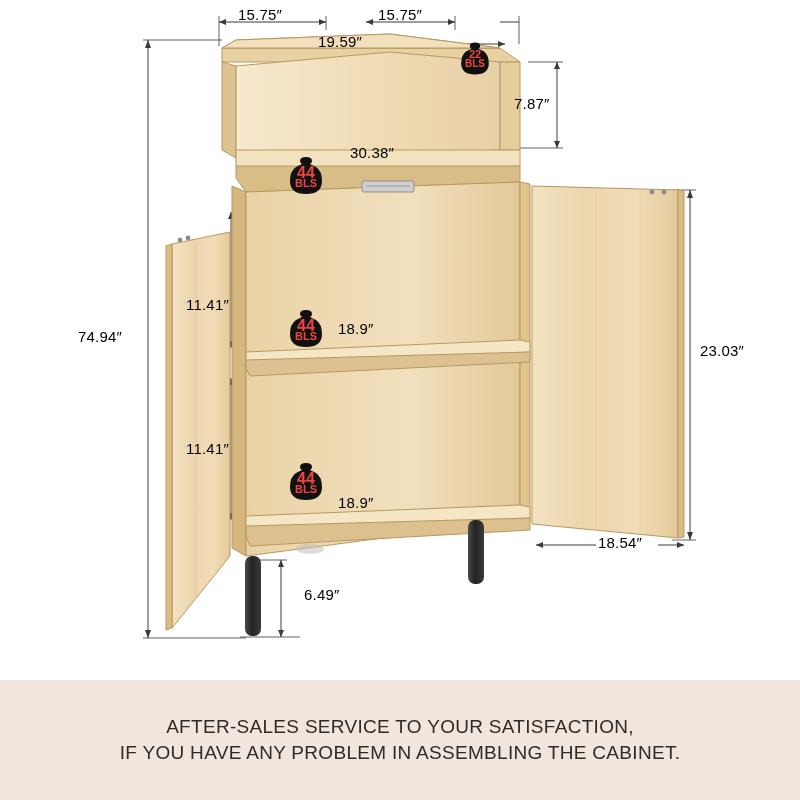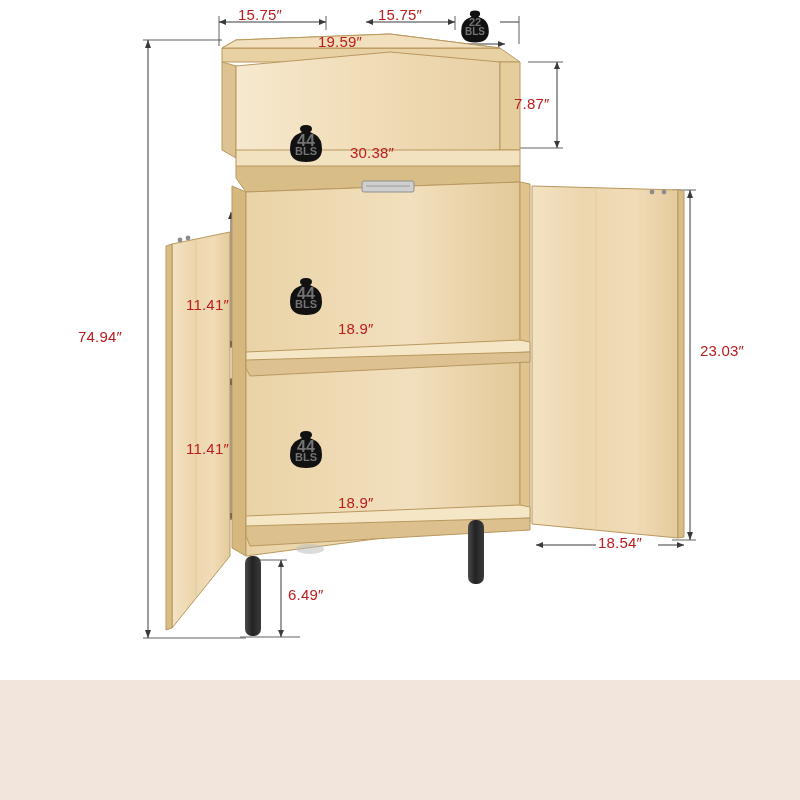--- a/index.html
+++ b/index.html
@@ -10,33 +10,34 @@
     overflow:hidden; position:relative;
   }
   #stage { position:absolute; left:0; top:0; width:800px; height:800px; }
   .svgwrap { position:absolute; left:0; top:0; width:800px; height:680px; }
 
   
   .dim {
     position:absolute;
     font-family:"Liberation Sans", sans-serif;
     font-size:15px;
-    color:#b91c1c;
+    color:#000000;
     white-space:nowrap;
     letter-spacing:0.2px;
   }
 
   
   .badge {
     position:absolute;
     width:44px; height:44px;
-    color:#737373;
+    color:#ef4444;
     font-weight:bold;
     text-align:center;
     line-height:1;
+    margin-top:32px;
   }
   .badge .bag {
     position:absolute; left:0; top:0; width:44px; height:44px;
   }
   .badge .txt {
     position:absolute; left:0; top:13px; width:44px;
     font-size:11px; letter-spacing:0;
   }
   .badge .txt .n { display:block; font-size:16px; line-height:11px; }
   .badge .txt .u { display:block; font-size:11px; line-height:11px; }
@@ -234,21 +235,21 @@
   <div class="dim" style="left:78px; top:328px;">74.94″</div>
 
   <div class="dim" style="left:186px; top:296px;">11.41″</div>
   <div class="dim" style="left:338px; top:320px;">18.9″</div>
 
   <div class="dim" style="left:186px; top:440px;">11.41″</div>
   <div class="dim" style="left:338px; top:494px;">18.9″</div>
 
   <div class="dim" style="left:700px; top:342px;">23.03″</div>
   <div class="dim" style="left:598px; top:534px;">18.54″</div>
-  <div class="dim" style="left:288px; top:586px;">6.49″</div>
+  <div class="dim" style="left:304px; top:586px;">6.49″</div>
 
   <div class="badge small" style="left:456px; top:8px;">
     <svg class="bag" viewBox="0 0 44 44">
       <path d="M16 7 q0 -4 6 -4 q6 0 6 4 q0 2 -2 3 l6 3 q6 4 6 14 q0 13 -16 13 q-16 0 -16 -13 q0 -10 6 -14 l6 -3 q-2 -1 -2 -3 z" fill="#111111"></path>
     </svg>
     <div class="txt">
       <span class="n">22</span>
       <span class="u">BLS</span>
     </div>
   </div>
@@ -277,15 +278,17 @@
     <svg class="bag" viewBox="0 0 44 44">
       <path d="M16 7 q0 -4 6 -4 q6 0 6 4 q0 2 -2 3 l6 3 q6 4 6 14 q0 13 -16 13 q-16 0 -16 -13 q0 -10 6 -14 l6 -3 q-2 -1 -2 -3 z" fill="#111111"></path>
     </svg>
     <div class="txt">
       <span class="n">44</span>
       <span class="u">BLS</span>
     </div>
   </div>
 
   <div class="banner">
+    <div>AFTER-SALES SERVICE TO YOUR SATISFACTION,</div>
+    <div>IF YOU HAVE ANY PROBLEM IN ASSEMBLING THE CABINET.</div>
   </div>
 
 </div>
 
 </body></html>

